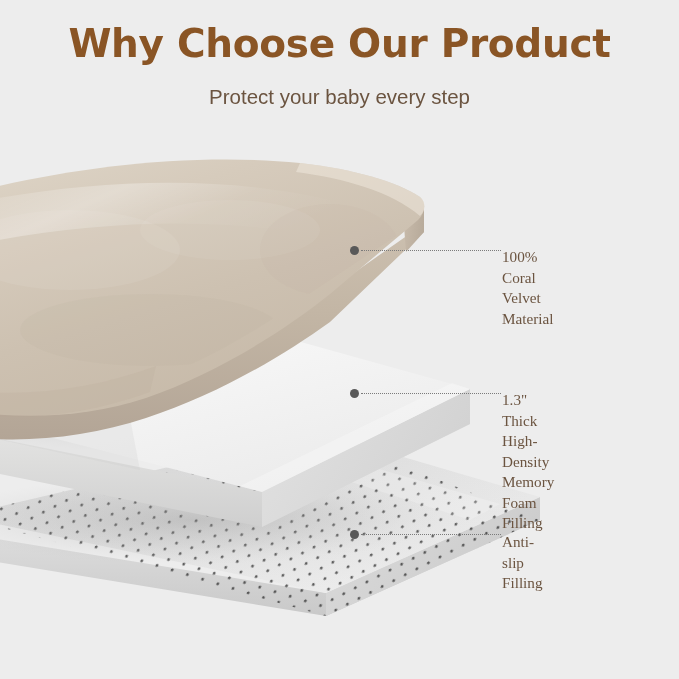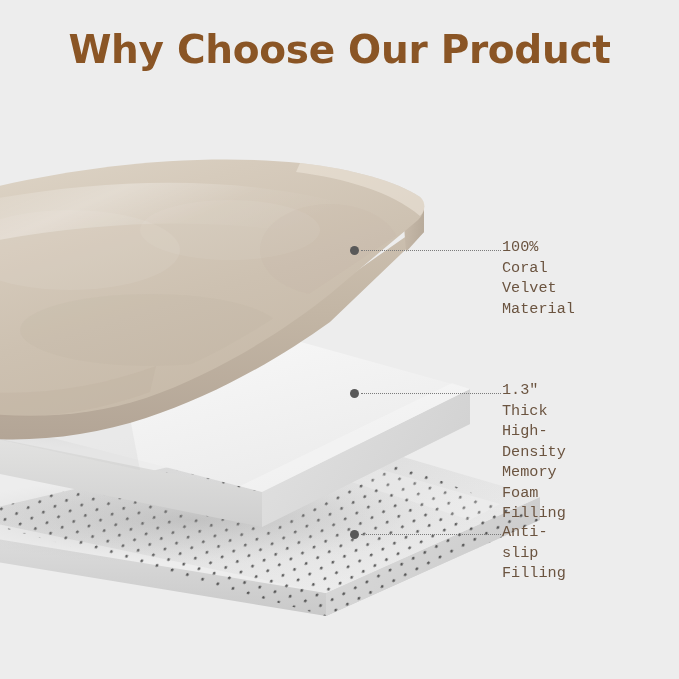--- a/index.html
+++ b/index.html
@@ -28,21 +28,21 @@
   
   .header {
     position: absolute;
     left: 0; top: 0;
     width: 679px;
     text-align: center;
     z-index: 40;
   }
   .page-title {
     margin: 0;
-    padding-top: 28px;
+    padding-top: 22px;
     font-size: 39px;
     line-height: 44px;
     font-weight: bold;
     letter-spacing: -0.3px;
     color: #8a5525;
     font-family: "DejaVu Sans", sans-serif;
   }
   .page-subtitle {
     margin: 0;
     padding-top: 19px;
@@ -94,21 +94,22 @@
     top: 0px;
     height: 0;
     border-top: 1.4px dotted #7b7b7b;
   }
   .callout-text {
     position: absolute;
     font-size: 15.2px;
     line-height: 20.5px;
     color: #6b5440;
     white-space: pre-line;
-    font-family: Liberation Mono, monospace;
+    font-family: Liberation Serif, serif;
+    margin-top: 10px;
   }
 
   .c1 { left: 350px; top: 250px; }
   .c1 .callout-leader { width: 140px; }
   .c1 .callout-text { left: 152px; top: -13px; }
 
   .c2 { left: 350px; top: 393px; }
   .c2 .callout-leader { width: 140px; }
   .c2 .callout-text { left: 152px; top: -13px; }
 
@@ -116,20 +117,21 @@
   .c3 .callout-leader { width: 140px; }
   .c3 .callout-text { left: 152px; top: -12px; }
 </style>
 </head>
 <body>
 
 <div id="stage">
 
   <div class="header">
     <h1 class="page-title">Why Choose Our Product</h1>
+    <p class="page-subtitle">Protect your baby every step</p>
   </div>
 
   <div class="product-scene">
     <svg viewBox="0 0 679 679" xmlns="http://www.w3.org/2000/svg">
       <defs>
 
         <linearGradient id="velvetTop" x1="0" y1="0" x2="0.55" y2="1">
           <stop offset="0%" stop-color="#ded5c7"></stop>
           <stop offset="28%" stop-color="#d6cbbc"></stop>
           <stop offset="62%" stop-color="#cdc1b1"></stop>

